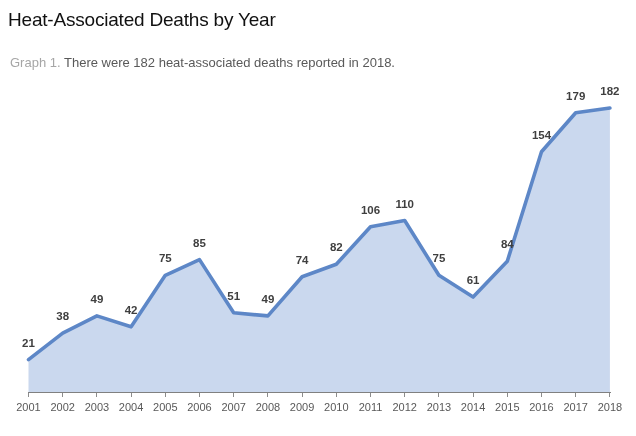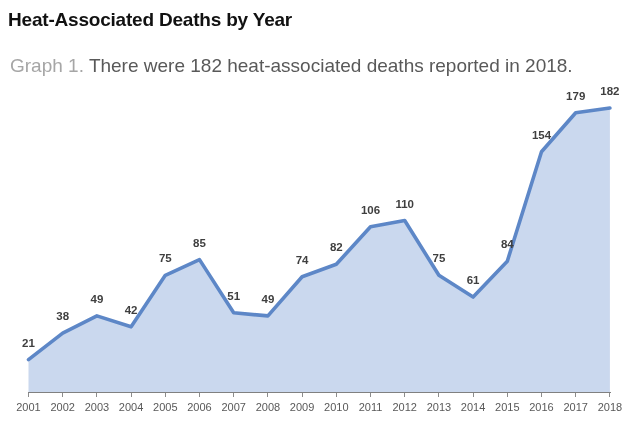--- a/index.html
+++ b/index.html
@@ -7,29 +7,29 @@
     width: 636px; height: 436px;
     background: #ffffff;
     font-family: "Liberation Sans", sans-serif;
     position: relative;
     overflow: hidden;
   }
   .page-title {
     position: absolute;
     left: 8px; top: 9px;
     font-size: 19px;
-    font-weight: 700;
+    font-weight: 400;
     color: #111111;
     letter-spacing: -0.2px;
     margin: 0;
   }
   .chart-caption {
     position: absolute;
     left: 10px; top: 55px;
-    font-size: 19px;
+    font-size: 13px;
     margin: 0;
     white-space: nowrap;
   }
   .caption-prefix { color: #a6a6a6; }
   .caption-text   { color: #595959; }
   .chart-area {
     position: absolute;
     left: 0; top: 0;
     width: 636px; height: 436px;
   }

